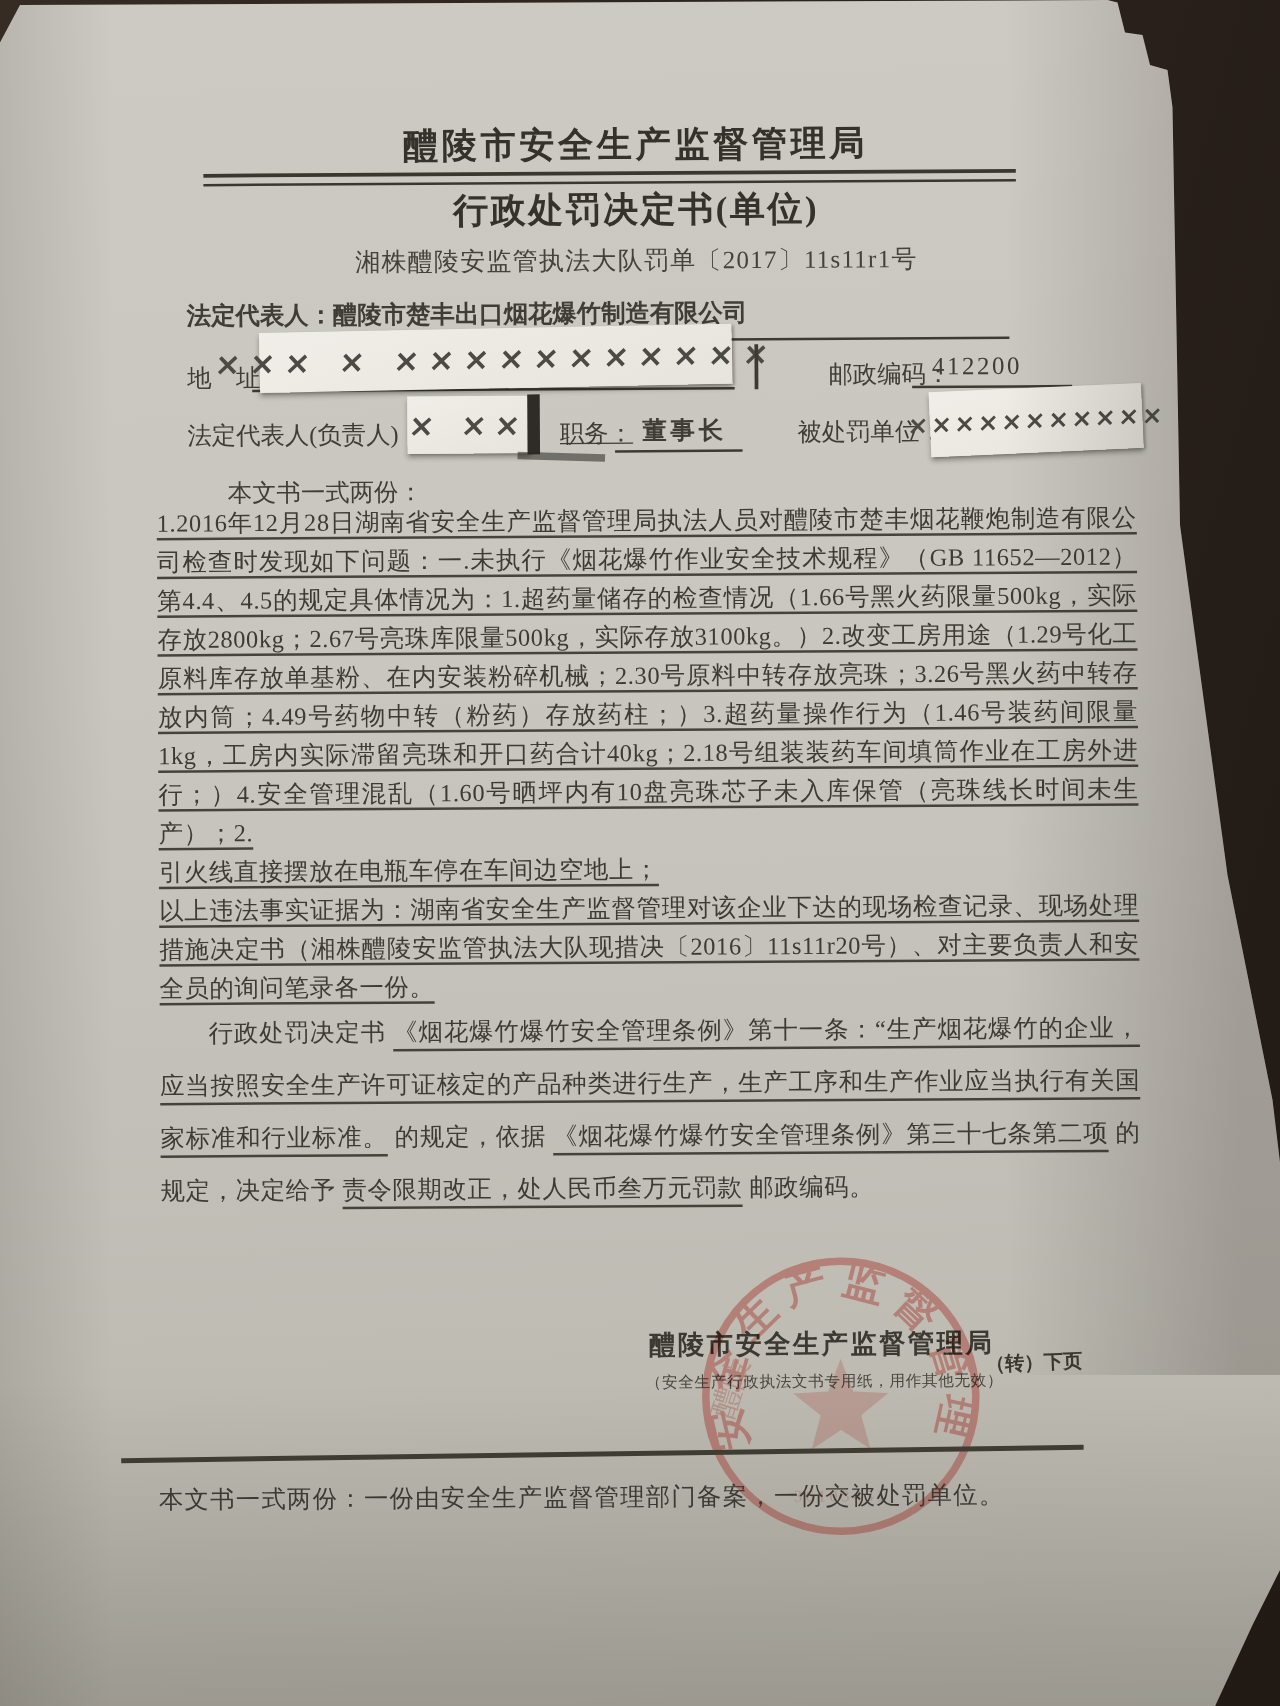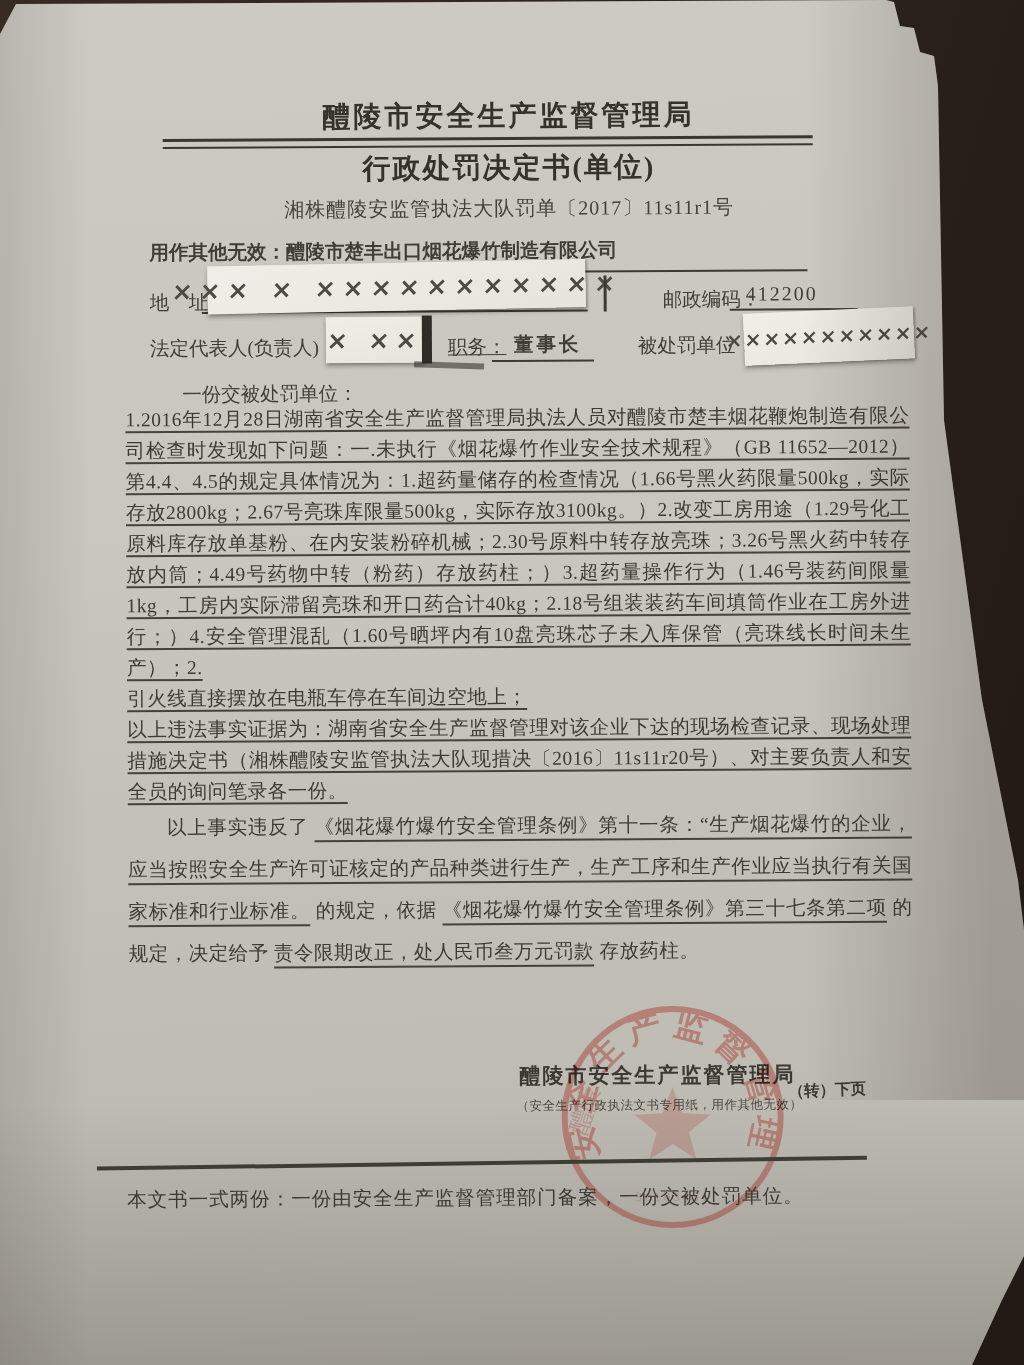--- a/index.html
+++ b/index.html
@@ -56,21 +56,21 @@
 
 <div class="paper">
   <div class="content">
 
     <div class="abs center h1" style="top:97px;">醴陵市安全生产监督管理局</div>
     <div class="abs double-rule" style="top:137px;left:166px;width:650px;"></div>
     <div class="abs center h2" style="top:149px;">行政处罚决定书(单位)</div>
     <div class="abs center docno" style="top:195px;">湘株醴陵安监管执法大队罚单〔2017〕11s11r1号</div>
 
     <div class="abs label semib" style="top:237px;left:152px;">
-      <span>用作其他无效：</span><span>醴陵市楚丰出口烟花爆竹制造有限公司</span>
+      <span>法定代表人：</span><span>醴陵市楚丰出口烟花爆竹制造有限公司</span>
     </div>
     <div class="abs uline" style="top:271px;left:538px;width:272px;"></div>
 
     <div class="abs label" style="top:287px;left:152px;">地　址：</div>
     <div class="abs uline" style="top:310px;left:204px;width:386px;height:1.5px;"></div>
     <div class="abs slip" style="left:210px;top:262px;width:378px;height:48px;transform:rotate(-0.8deg);">
       <span class="xmarks" style="font-size:25px;letter-spacing:7px;">××× × ×××××××××××</span>
     </div>
     <div class="abs vline" style="left:606px;top:276px;height:36px;"></div>
     <div class="abs label" style="top:287px;left:624px;margin-left:41px;">邮政编码：</div>
@@ -84,28 +84,28 @@
     <div class="abs darkbar" style="left:424px;top:315px;width:10px;height:48px;"></div>
     <div class="abs" style="left:416px;top:362px;width:70px;height:6px;background:rgba(40,38,33,.55);transform:rotate(2deg);"></div>
     <div class="abs label" style="top:333px;left:450px;text-decoration:underline;">职务：</div>
     <div class="abs label semib" style="top:331px;left:516px;letter-spacing:3px;">董事长</div>
     <div class="abs uline" style="top:360px;left:494px;width:102px;height:1.5px;"></div>
     <div class="abs label" style="top:333px;left:640px;">被处罚单位：</div>
     <div class="abs slip" style="left:746px;top:312px;width:170px;height:52px;transform:rotate(-2.2deg);">
       <span class="xmarks" style="font-size:20px;letter-spacing:2px;">×××××××××××</span>
     </div>
 
-    <div class="abs label" style="top:379px;left:184px;">一份交被处罚单位：</div>
+    <div class="abs label" style="top:379px;left:184px;">本文书一式两份：</div>
 
     <div class="abs bodytext" style="top:402px;left:127px;width:784px;">
       <p><span class="u">1.2016年12月28日湖南省安全生产监督管理局执法人员对醴陵市楚丰烟花鞭炮制造有限公司检查时发现如下问题：一.未执行《烟花爆竹作业安全技术规程》（GB 11652—2012）第4.4、4.5的规定具体情况为：1.超药量储存的检查情况（1.66号黑火药限量500kg，实际存放2800kg；2.67号亮珠库限量500kg，实际存放3100kg。）2.改变工房用途（1.29号化工原料库存放单基粉、在内安装粉碎机械；2.30号原料中转存放亮珠；3.26号黑火药中转存放内筒；4.49号药物中转（粉药）存放药柱；）3.超药量操作行为（1.46号装药间限量1kg，工房内实际滞留亮珠和开口药合计40kg；2.18号组装装药车间填筒作业在工房外进行；）4.安全管理混乱（1.60号晒坪内有10盘亮珠芯子未入库保管（亮珠线长时间未生产）；2.</span></p>
       <p><span class="u">引火线直接摆放在电瓶车停在车间边空地上；</span></p>
       <p><span class="u">以上违法事实证据为：湖南省安全生产监督管理对该企业下达的现场检查记录、现场处理措施决定书（湘株醴陵安监管执法大队现措决〔2016〕11s11r20号）、对主要负责人和安全员的询问笔录各一份。</span></p>
 
-      <p class="decision"><span>以上事实违反了 </span><span class="u">《烟花爆竹爆竹安全管理条例》第十一条：“生产烟花爆竹的企业，应当按照安全生产许可证核定的产品种类进行生产，生产工序和生产作业应当执行有关国家标准和行业标准。</span><span> 的规定，依据 </span><span class="u">《烟花爆竹爆竹安全管理条例》第三十七条第二项</span><span> 的规定，决定给予 </span><span class="u">责令限期改正，处人民币叁万元罚款</span><span> 存放药柱。</span></p>
+      <p class="decision"><span>行政处罚决定书 </span><span class="u">《烟花爆竹爆竹安全管理条例》第十一条：“生产烟花爆竹的企业，应当按照安全生产许可证核定的产品种类进行生产，生产工序和生产作业应当执行有关国家标准和行业标准。</span><span> 的规定，依据 </span><span class="u">《烟花爆竹爆竹安全管理条例》第三十七条第二项</span><span> 的规定，决定给予 </span><span class="u">责令限期改正，处人民币叁万元罚款</span><span> 邮政编码。</span></p>
     </div>
 
     <div class="abs sig-agency" style="top:1062px;left:510px;width:290px;">醴陵市安全生产监督管理局</div>
     <div class="abs paper-note" style="top:1098px;left:514px;width:380px;">（安全生产行政执法文书专用纸，用作其他无效）</div>
     <div class="abs cont-note" style="top:1082px;left:786px;">（转）下页</div>
 
     <svg class="abs seal" style="left:548px;top:996px;" width="244" height="244" viewBox="0 0 244 244">
       <g opacity="0.5">
         <circle cx="122" cy="122" r="108" fill="none" stroke="#a8453a" stroke-width="6"></circle>
         <path id="sealArc" d="M 50 162 A 82 82 0 1 1 194 162" fill="none"></path>

